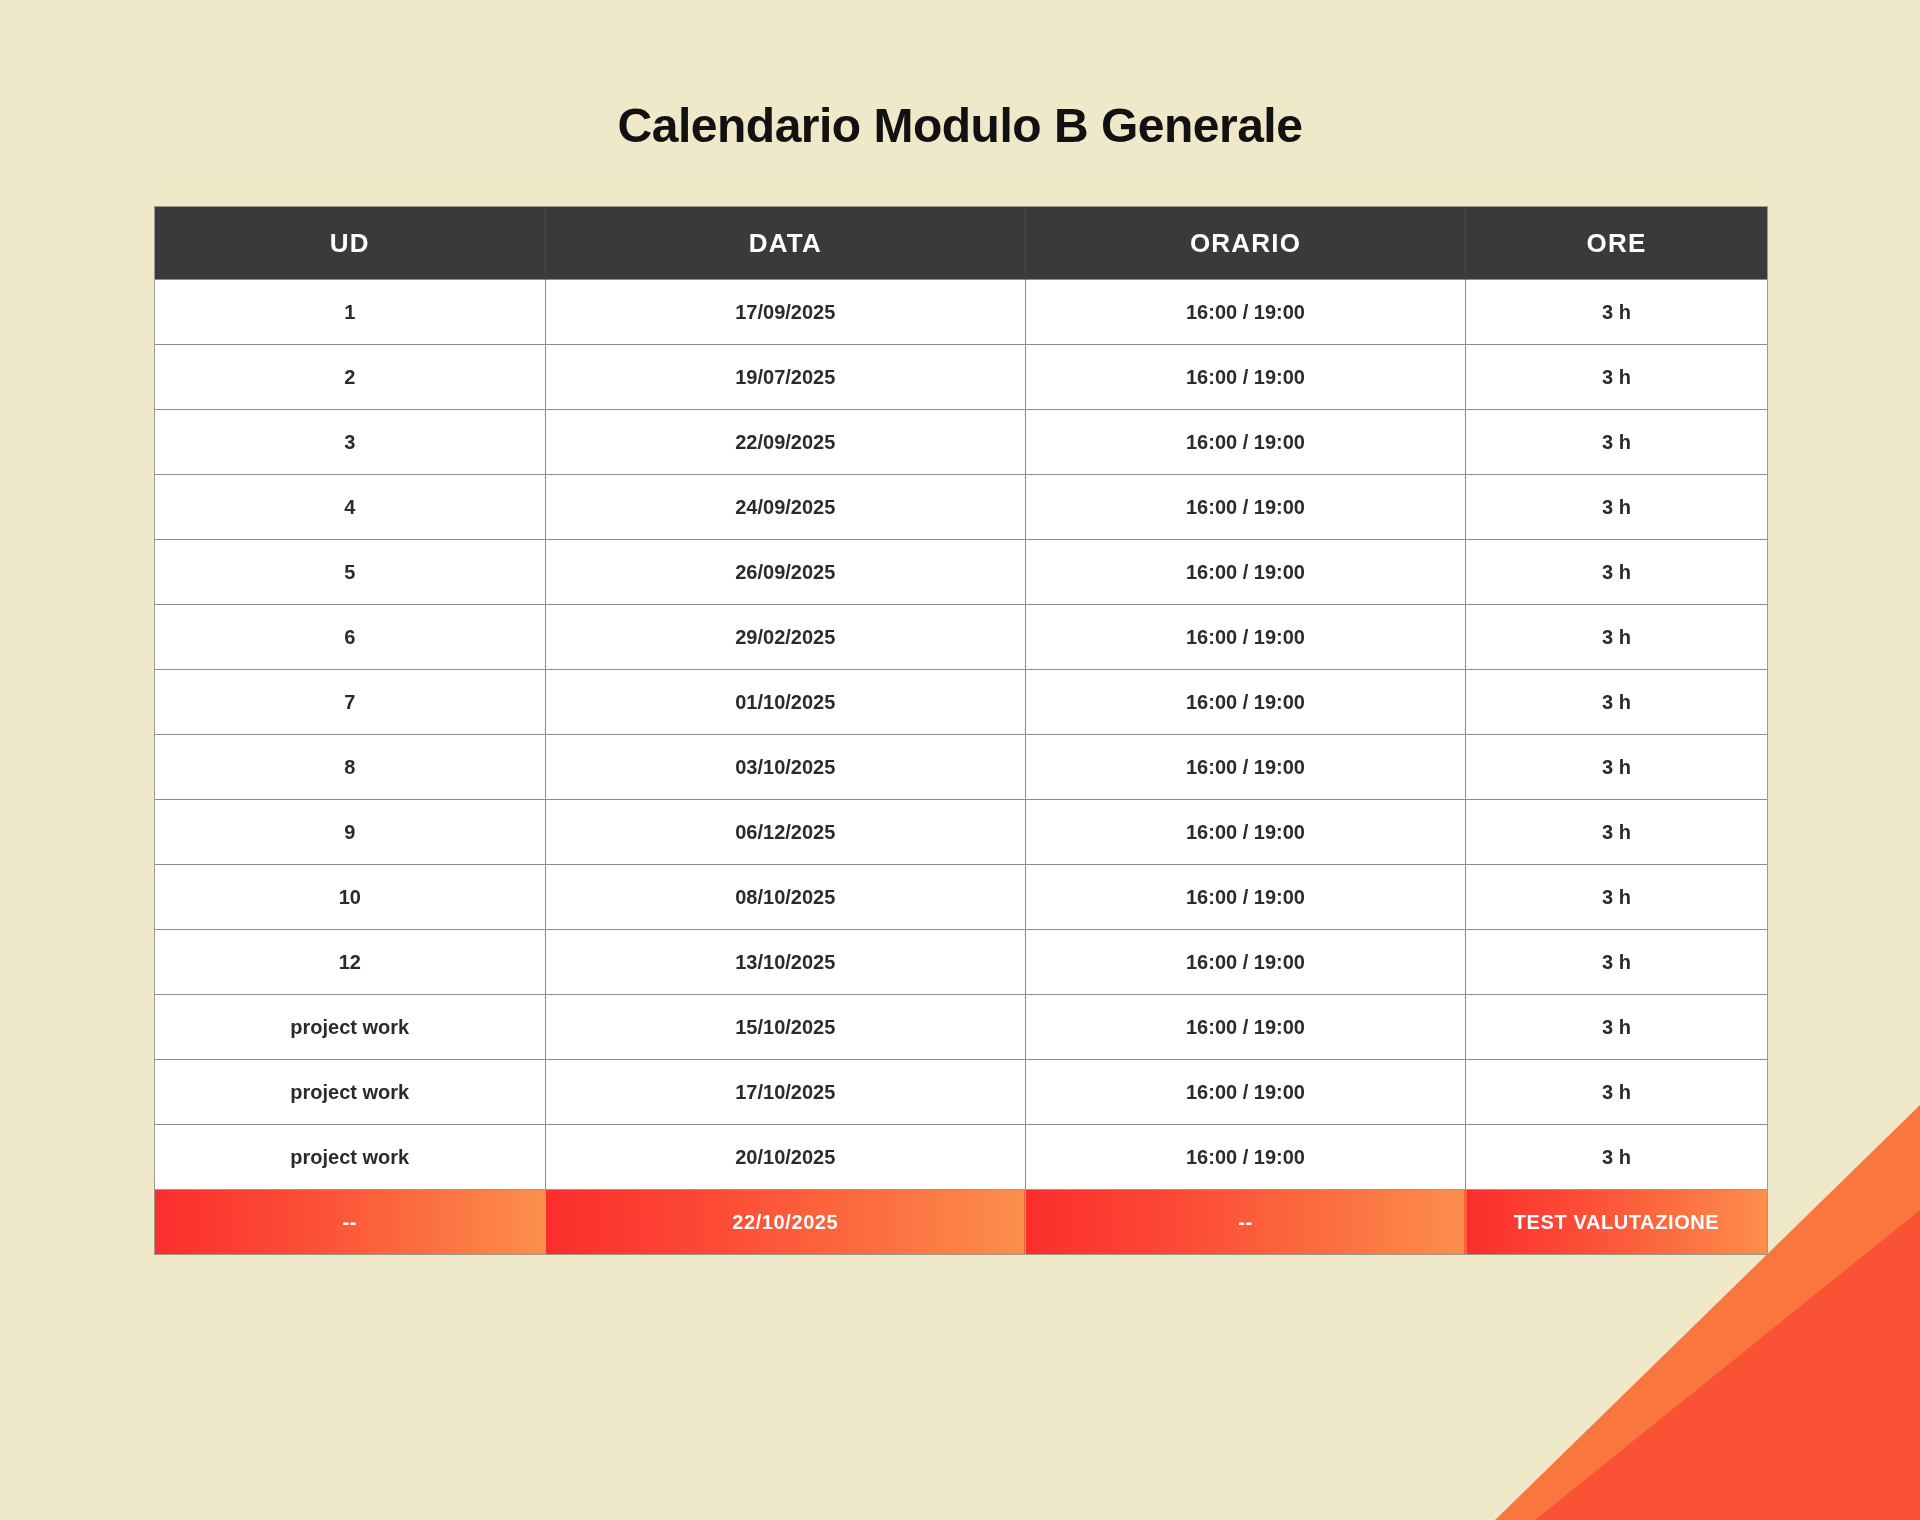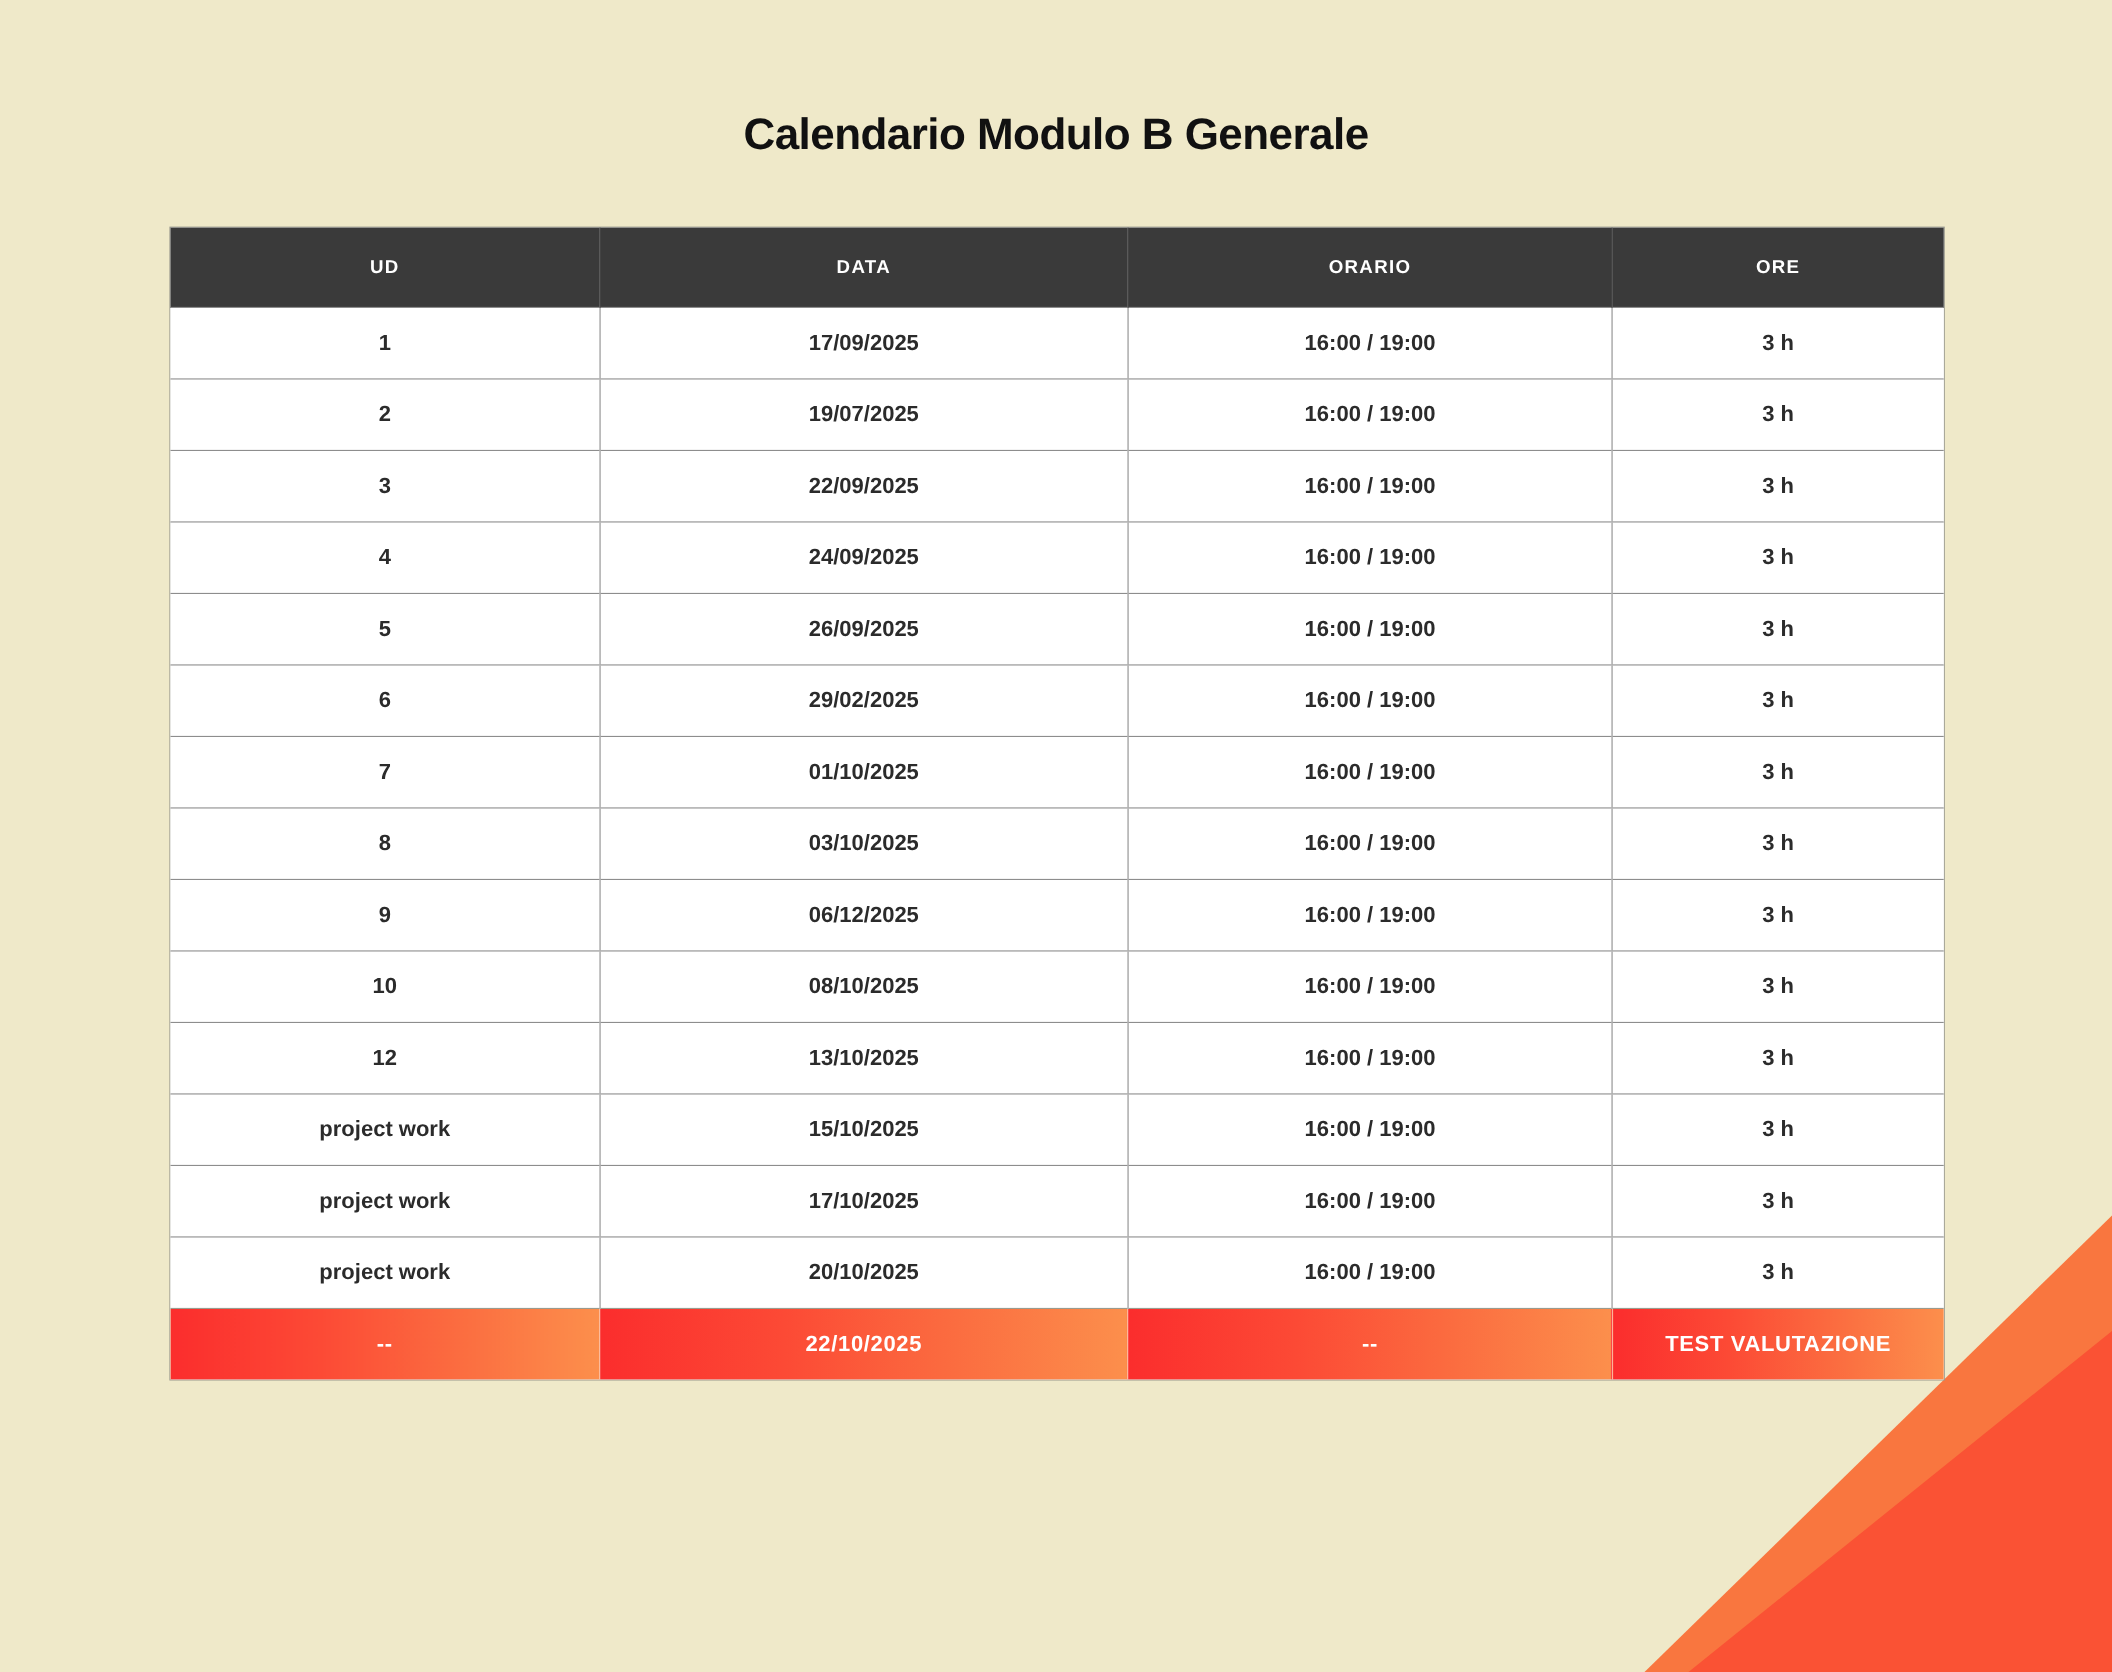--- a/index.html
+++ b/index.html
@@ -29,21 +29,21 @@
   .page {
     position: relative;
     z-index: 2;
     width: 1920px;
     height: 1520px;
     box-sizing: border-box;
   }
 
   .page-title {
     text-align: center;
-    font-size: 40px;
+    font-size: 48px;
     font-weight: bold;
     color: #111111;
     letter-spacing: -0.5px;
     margin: 0;
     padding-top: 100px;
     line-height: 1.1;
   }
 
   .table-wrap {
     position: absolute;
@@ -61,21 +61,21 @@
   }
 
   table.schedule col.c-ud    { width: 24.2%; }
   table.schedule col.c-data  { width: 29.8%; }
   table.schedule col.c-orario{ width: 27.3%; }
   table.schedule col.c-ore   { width: 18.7%; }
 
   thead th {
     background: #3A3A3A;
     color: #FFFFFF;
-    font-size: 17px;
+    font-size: 26px;
     font-weight: bold;
     letter-spacing: 1.2px;
     height: 72px;
     text-align: center;
     vertical-align: middle;
     border-right: 1px solid #4a4a4a;
     padding: 0;
   }
   thead th:last-child { border-right: none; }
 

